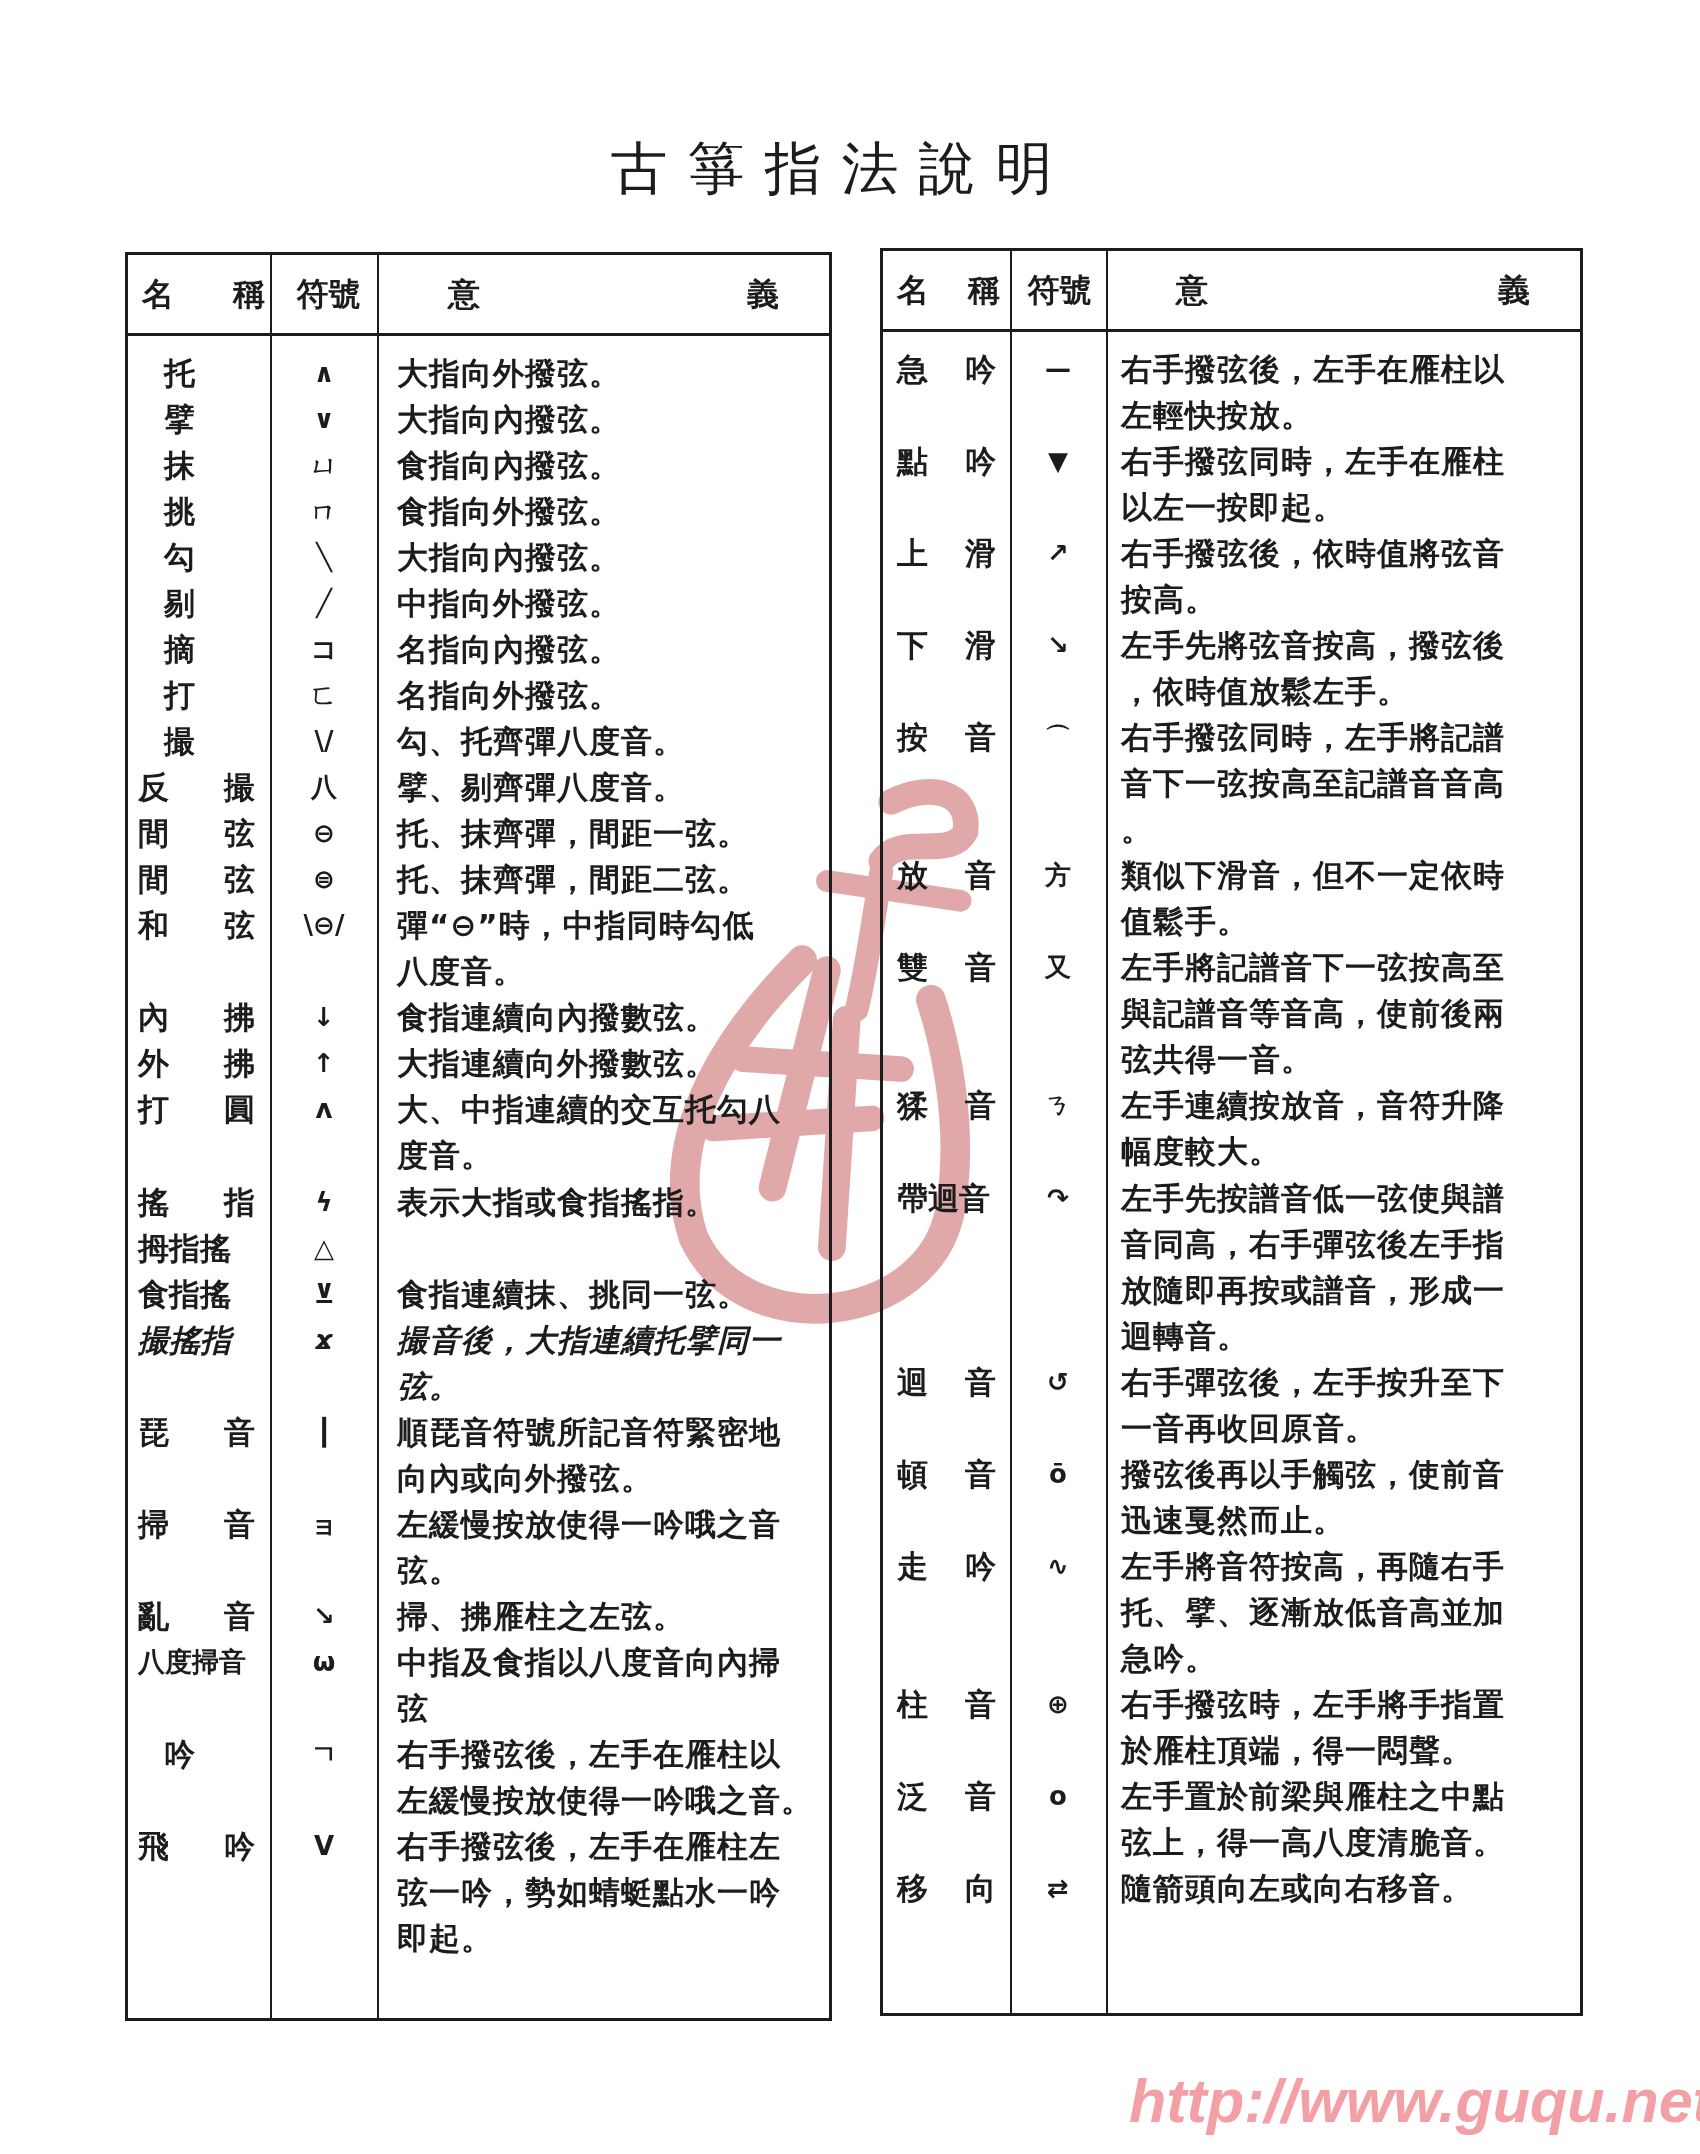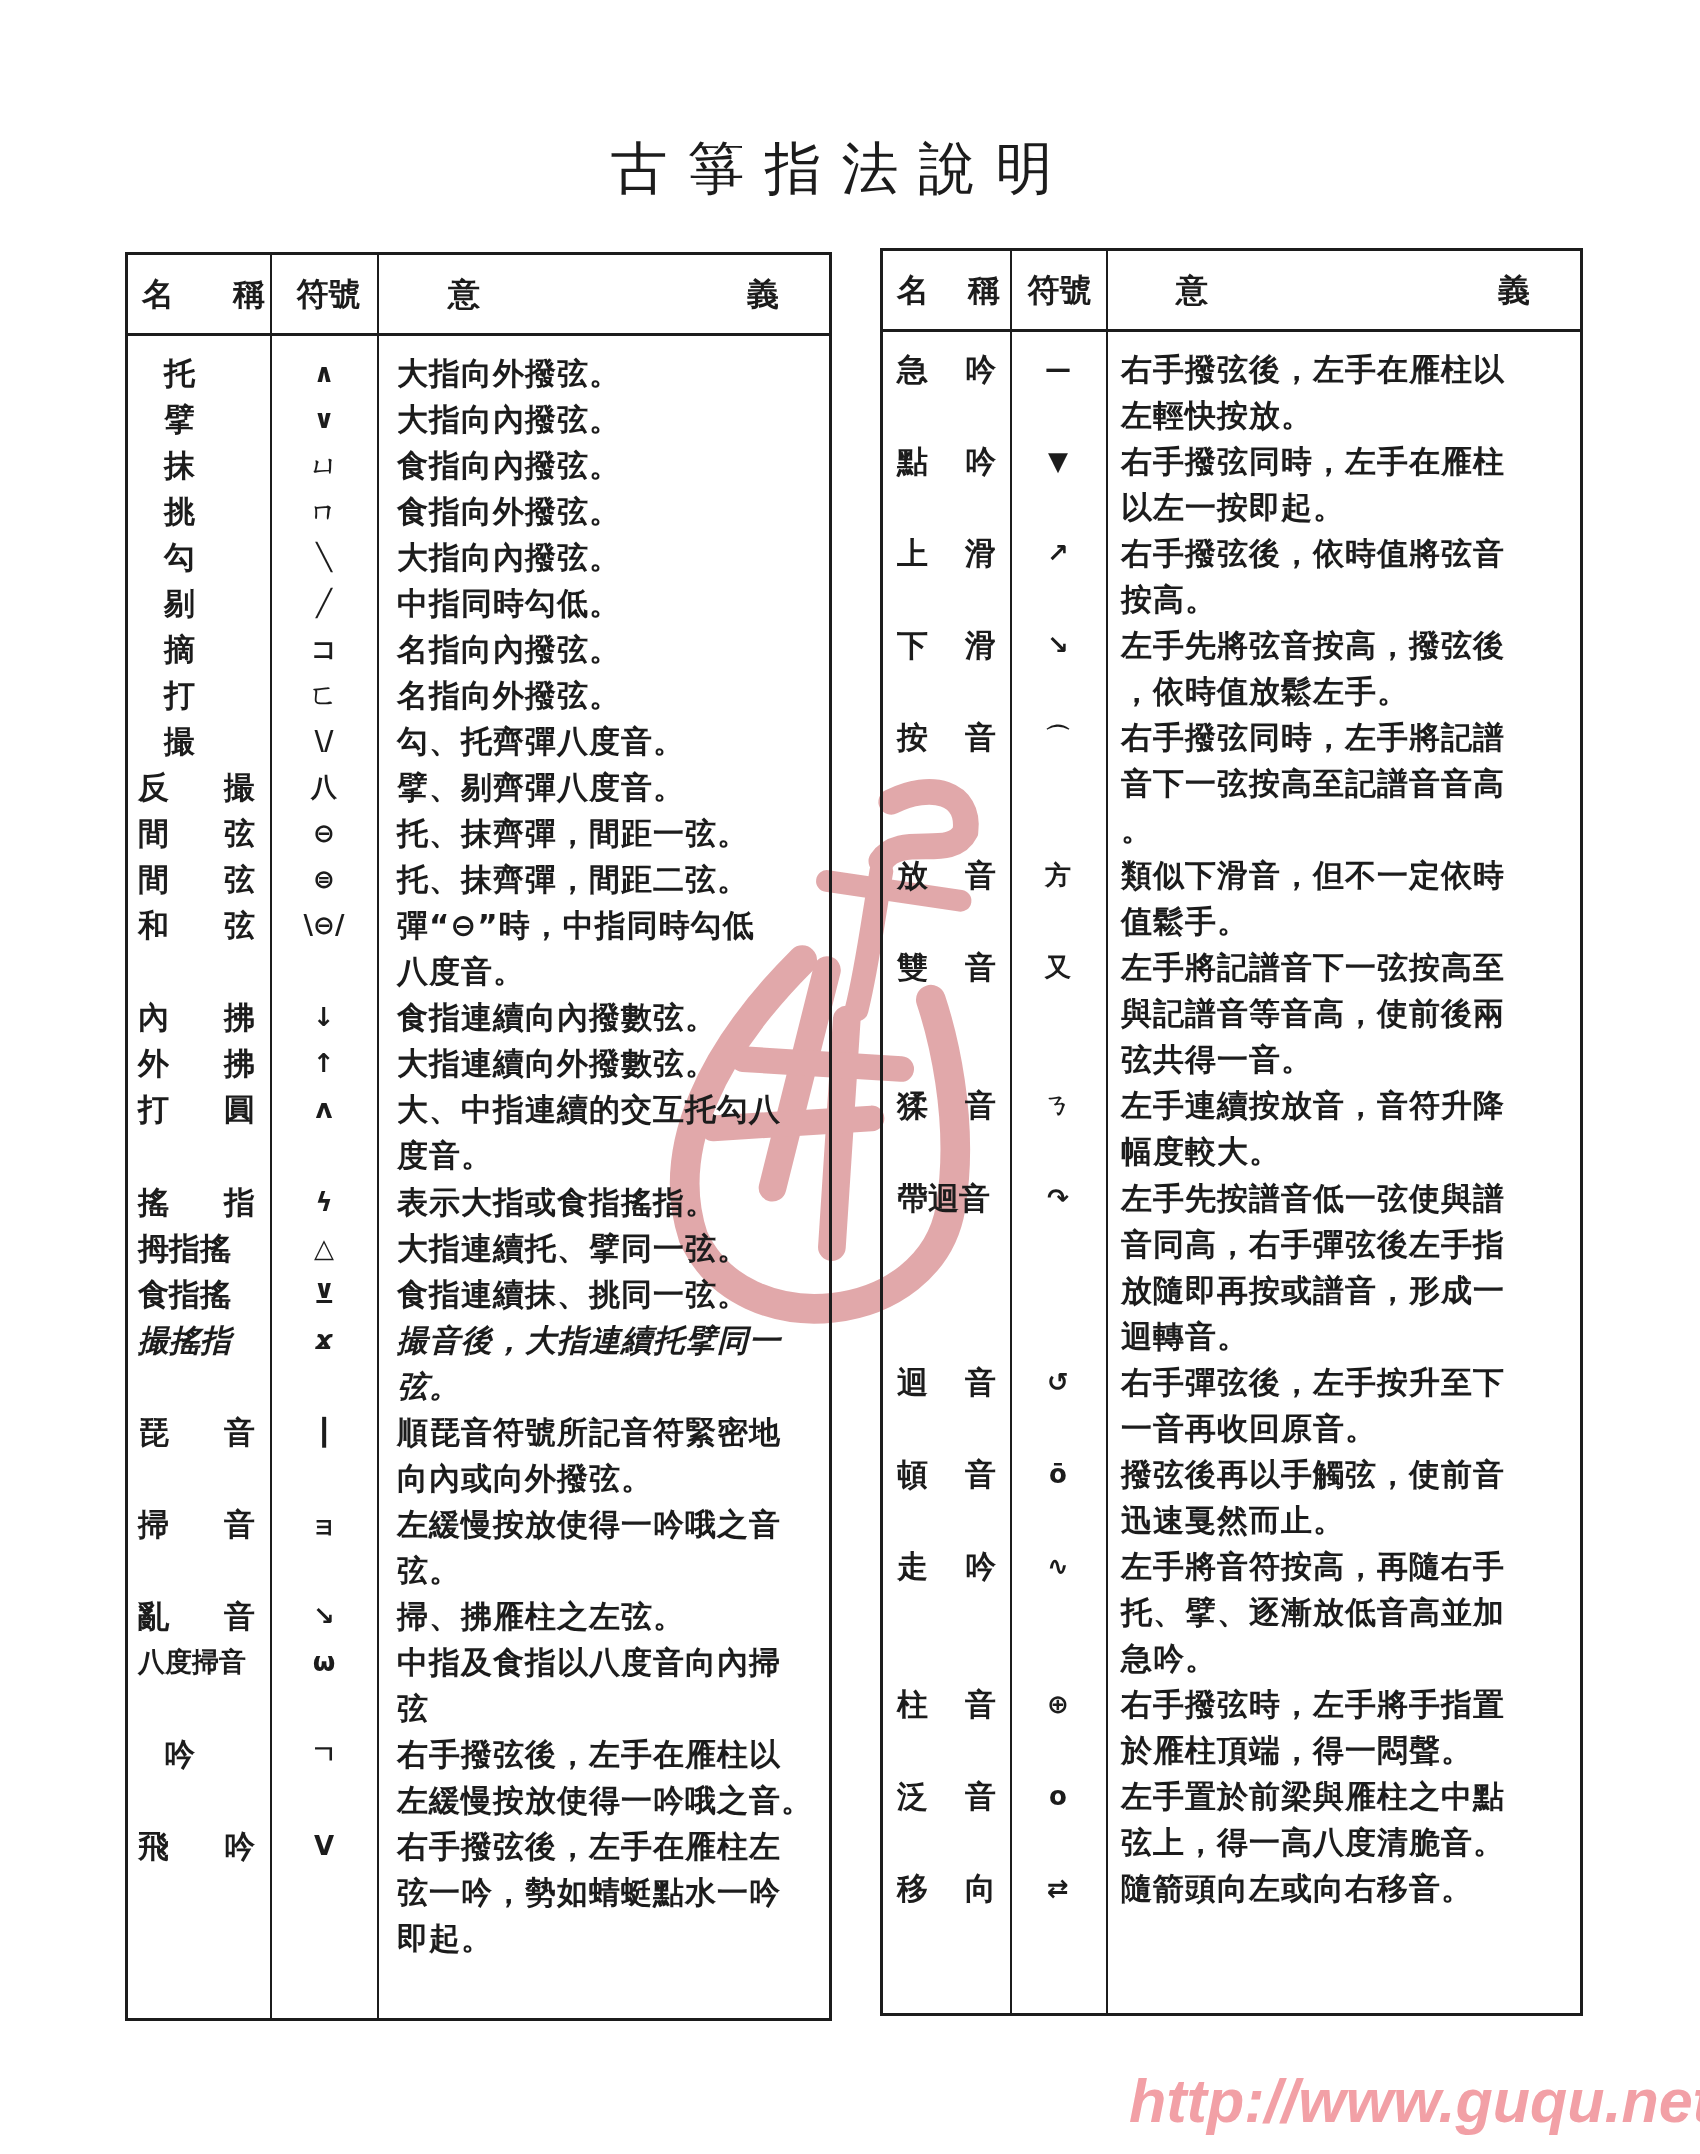--- a/index.html
+++ b/index.html
@@ -107,21 +107,21 @@
         <div class="desc" style="left: 269px;">食指向外撥弦。</div>
       </div>
       <div class="row" style="top: 198px; height: 46px;">
         <div class="name" style="left: 36px;">勾</div>
         <div class="sym" style="left: 144px; width: 104px;">╲</div>
         <div class="desc" style="left: 269px;">大指向內撥弦。</div>
       </div>
       <div class="row" style="top: 244px; height: 46px;">
         <div class="name" style="left: 36px;">剔</div>
         <div class="sym" style="left: 144px; width: 104px;">╱</div>
-        <div class="desc" style="left: 269px;">中指同時勾低。</div>
+        <div class="desc" style="left: 269px;">中指向外撥弦。</div>
       </div>
       <div class="row" style="top: 290px; height: 46px;">
         <div class="name" style="left: 36px;">摘</div>
         <div class="sym" style="left: 144px; width: 104px;">コ</div>
         <div class="desc" style="left: 269px;">名指向內撥弦。</div>
       </div>
       <div class="row" style="top: 336px; height: 46px;">
         <div class="name" style="left: 36px;">打</div>
         <div class="sym" style="left: 144px; width: 104px;">ㄈ</div>
         <div class="desc" style="left: 269px;">名指向外撥弦。</div>
@@ -193,21 +193,20 @@
         <div class="name spread" style="left: 10px; width: 117px;">
           <span>搖</span>
           <span>指</span>
         </div>
         <div class="sym" style="left: 144px; width: 104px;">ϟ</div>
         <div class="desc" style="left: 269px;">表示大指或食指搖指。</div>
       </div>
       <div class="row" style="top: 889px; height: 46px;">
         <div class="name" style="left: 10px;">拇指搖</div>
         <div class="sym" style="left: 144px; width: 104px;">△</div>
-        <div class="desc" style="left: 269px;">大指連續托、擘同一弦。</div>
       </div>
       <div class="row" style="top: 935px; height: 46px;">
         <div class="name" style="left: 10px;">食指搖</div>
         <div class="sym" style="left: 144px; width: 104px;">⊻</div>
         <div class="desc" style="left: 269px;">食指連續抹、挑同一弦。</div>
       </div>
       <div class="row" style="top: 981px; height: 92px; font-style: italic;">
         <div class="name" style="left: 10px;">撮搖指</div>
         <div class="sym" style="left: 144px; width: 104px;">ϫ</div>
         <div class="desc" style="left: 269px;">撮音後，大指連續托擘同一

